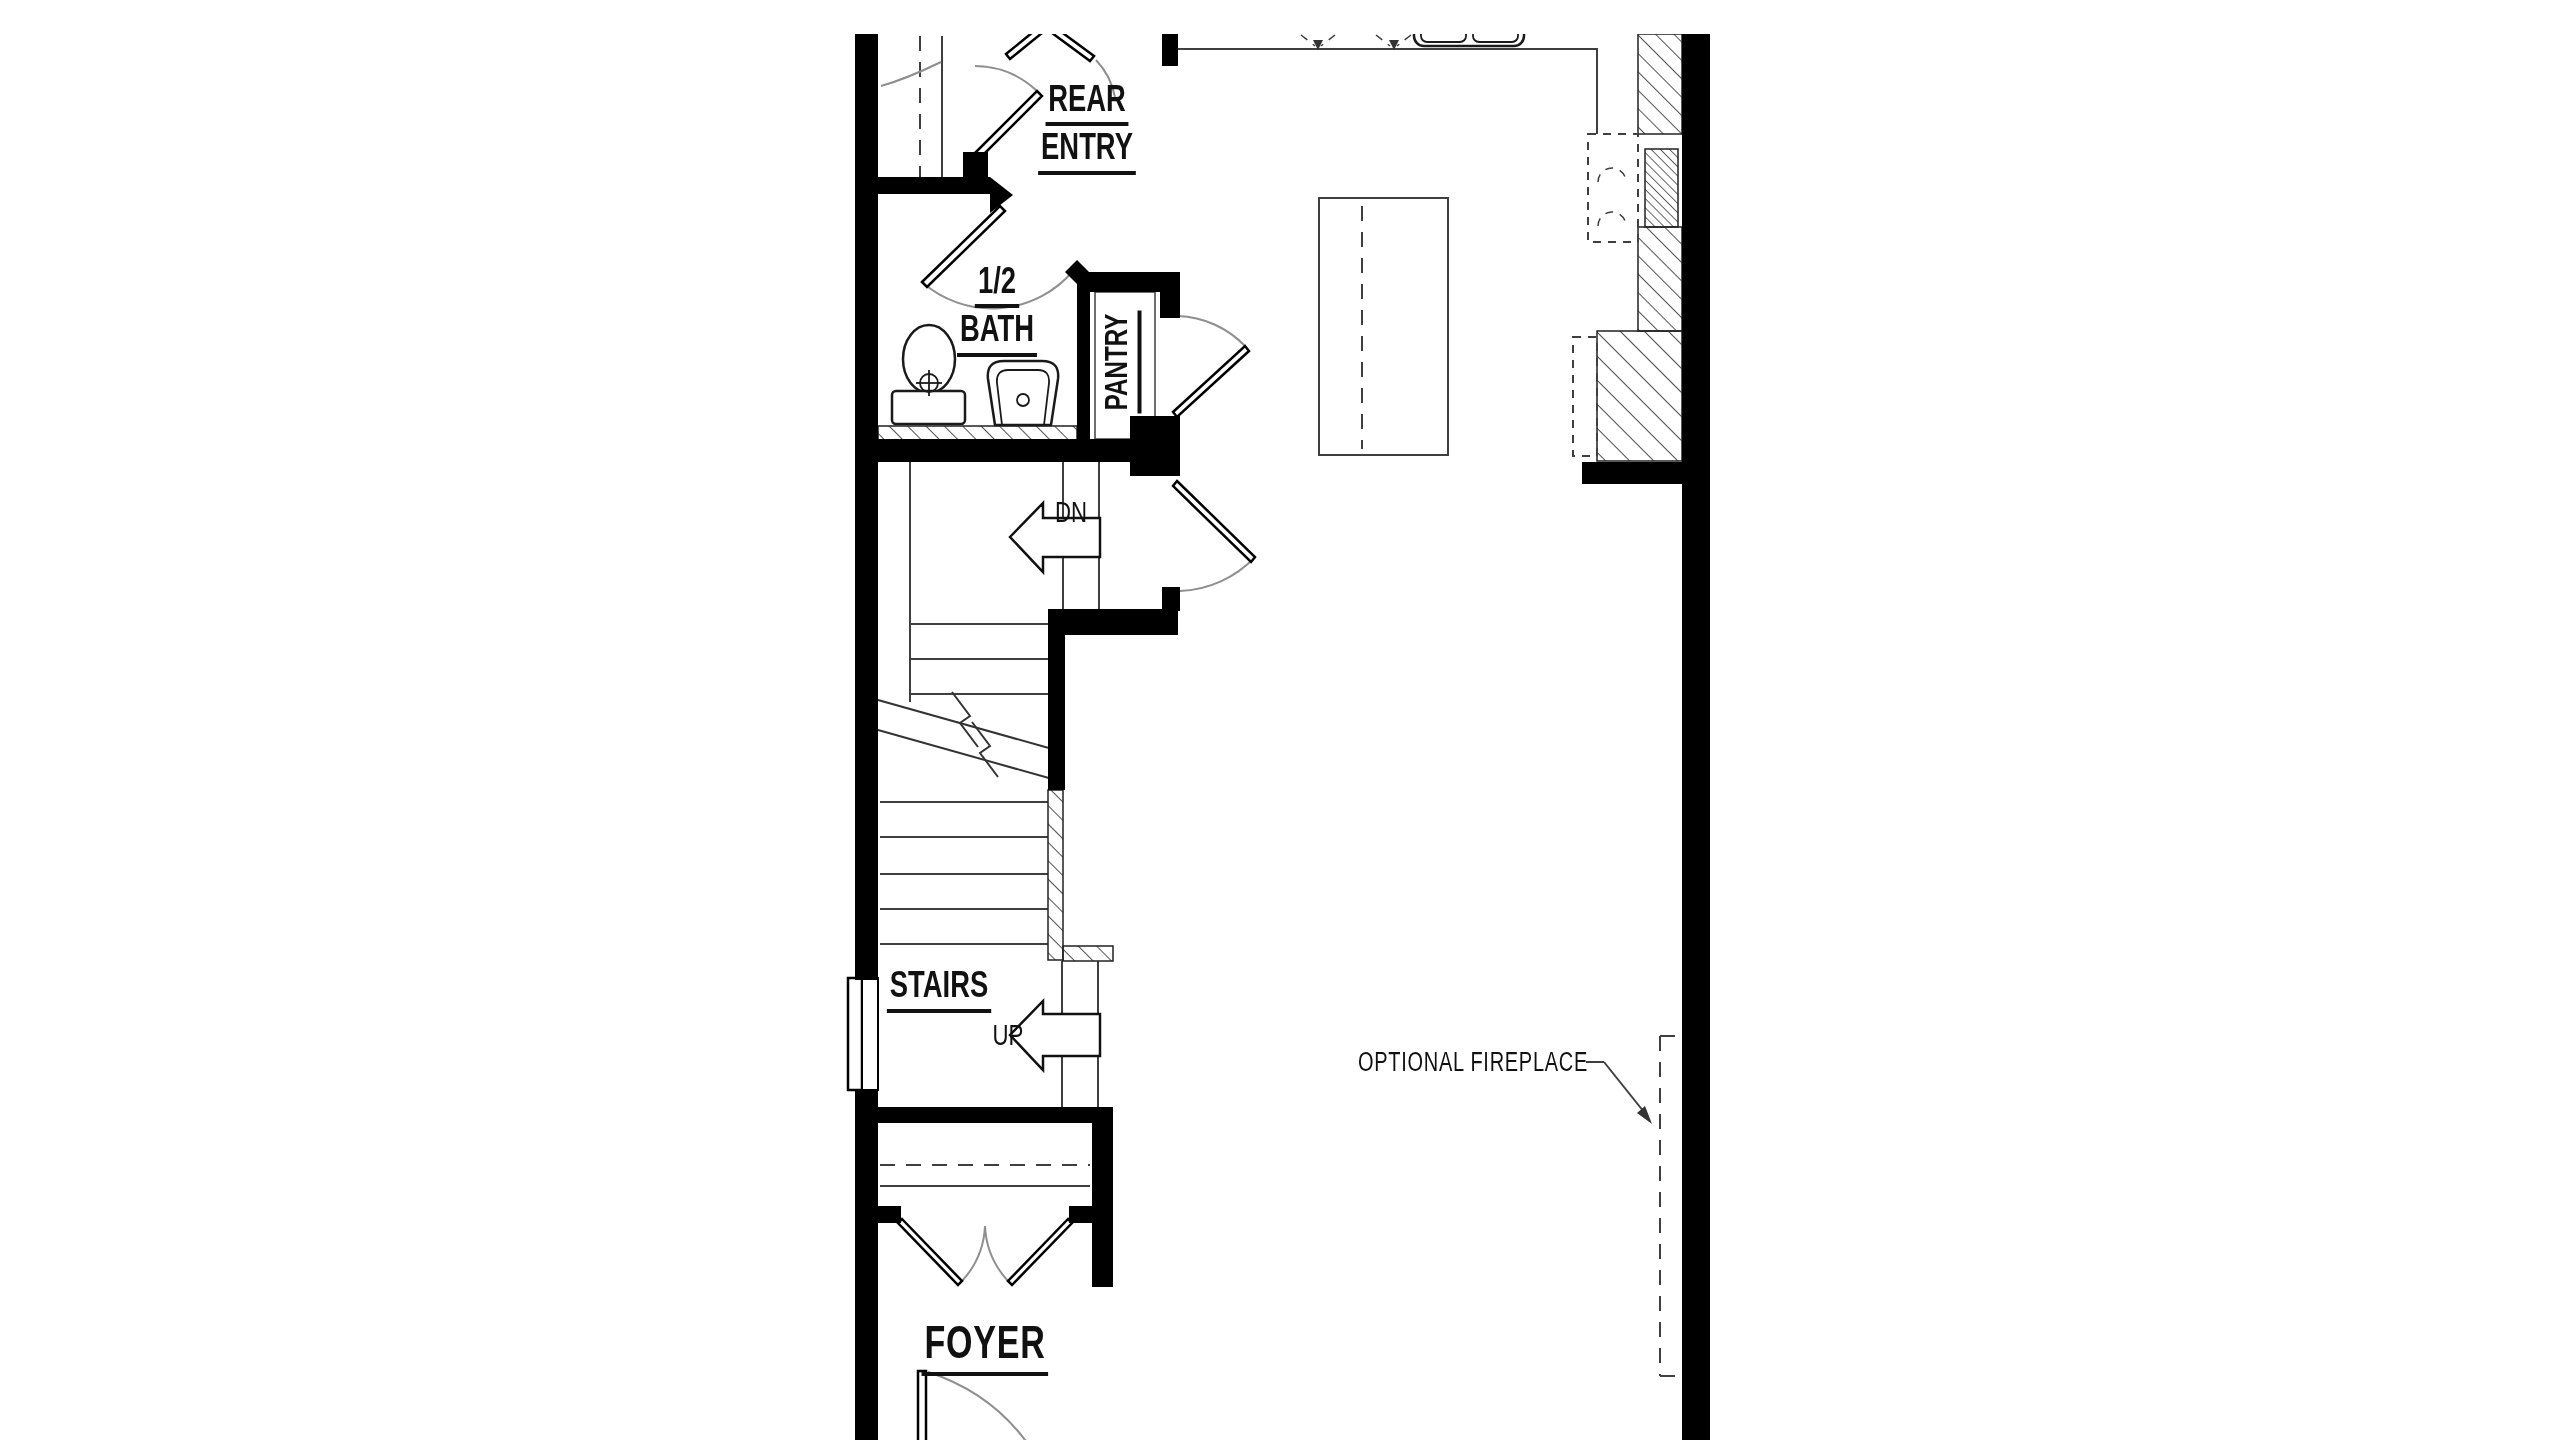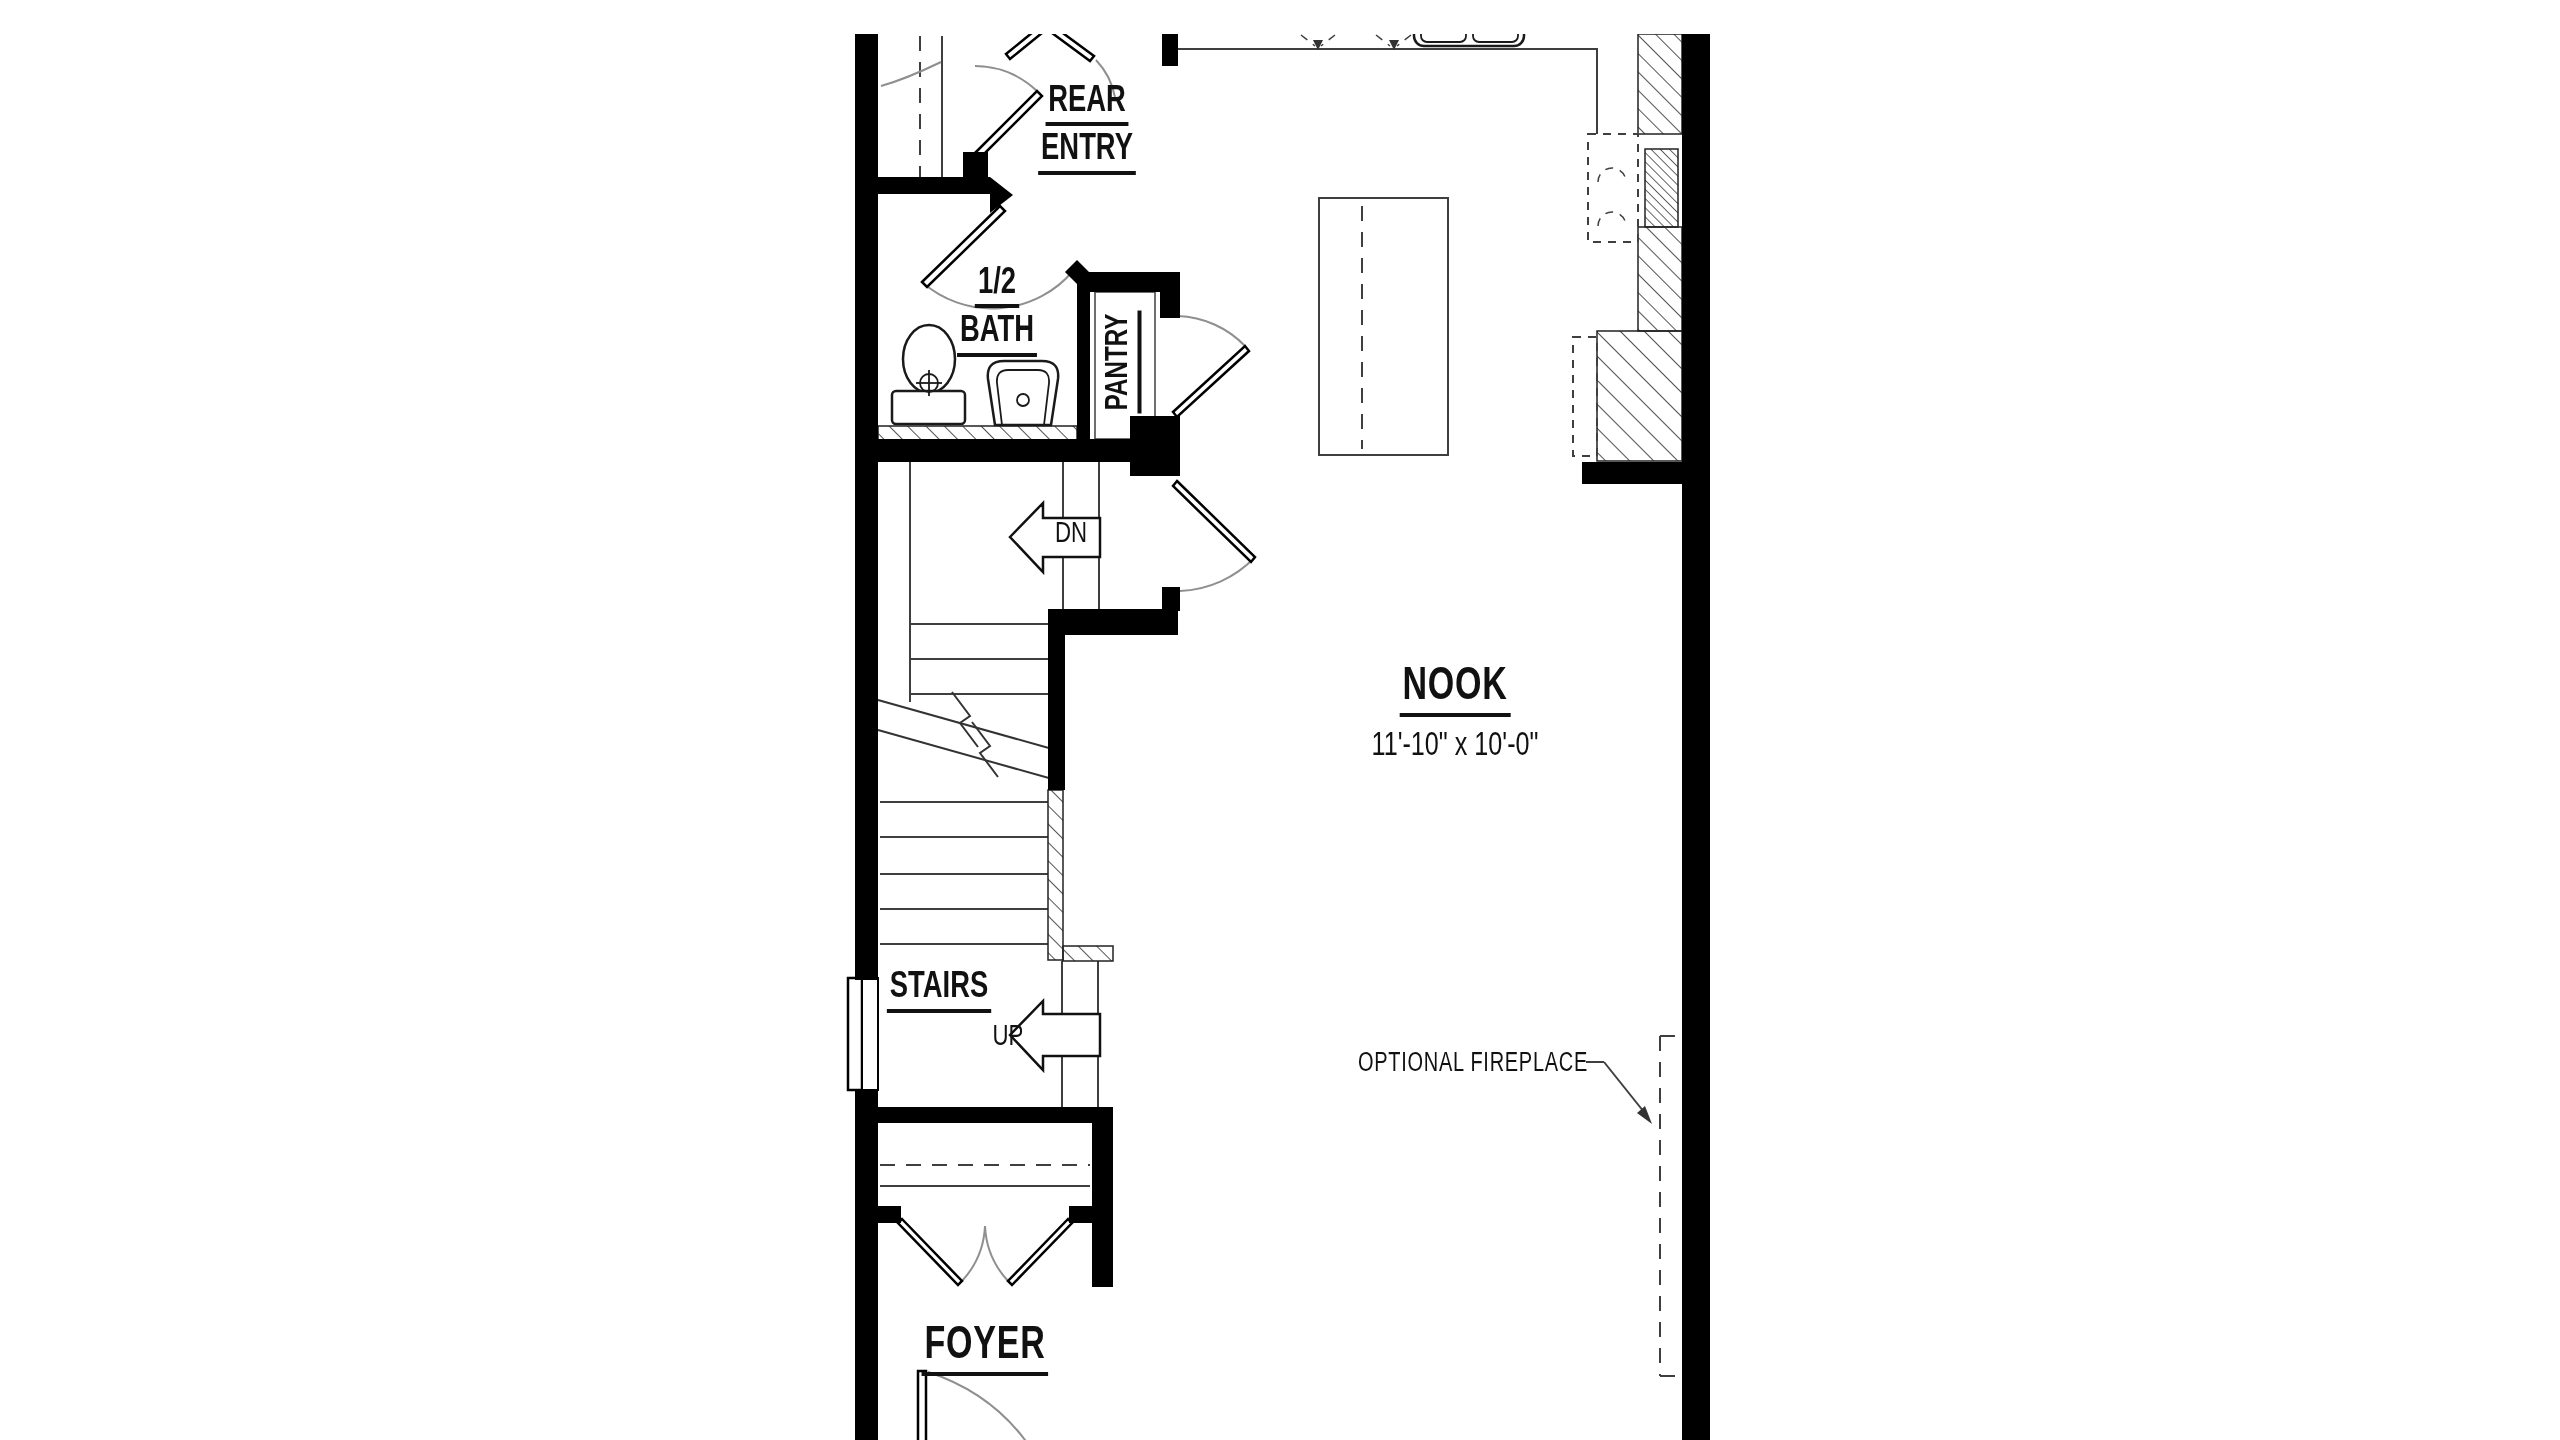--- a/index.html
+++ b/index.html
@@ -225,30 +225,24 @@
   <div class="sq t36">
     <div class="row"><span class="u">1/2</span></div>
     <div class="row"><span class="u">BATH</span></div>
   </div>
 </div>
 
 <div class="lbl mid" style="left:1120px;top:328px">
   <div class="pantry-sq t30"><span class="u">PANTRY</span></div>
 </div>
 
-<div class="lbl mid" style="left:1071px;top:498px">
+<div class="lbl mid" style="left:1071px;top:478px">
   <div class="sq plain">DN</div>
 </div>
 
-<div class="lbl" style="left:1455px;top:624px">
-  <div class="sq">
-    <div class="row t46"><span class="u">NOOK</span></div>
-    <div class="dims">11'-10" x 10'-0"</div>
-  </div>
-</div>
 
 <div class="lbl" style="left:939px;top:930px">
   <div class="sq t36"><span class="u">STAIRS</span></div>
 </div>
 
 <div class="lbl mid" style="left:1008px;top:1001px">
   <div class="sq plain">UP</div>
 </div>
 
 <div class="lbl mid" style="left:1473px;top:1028px">

